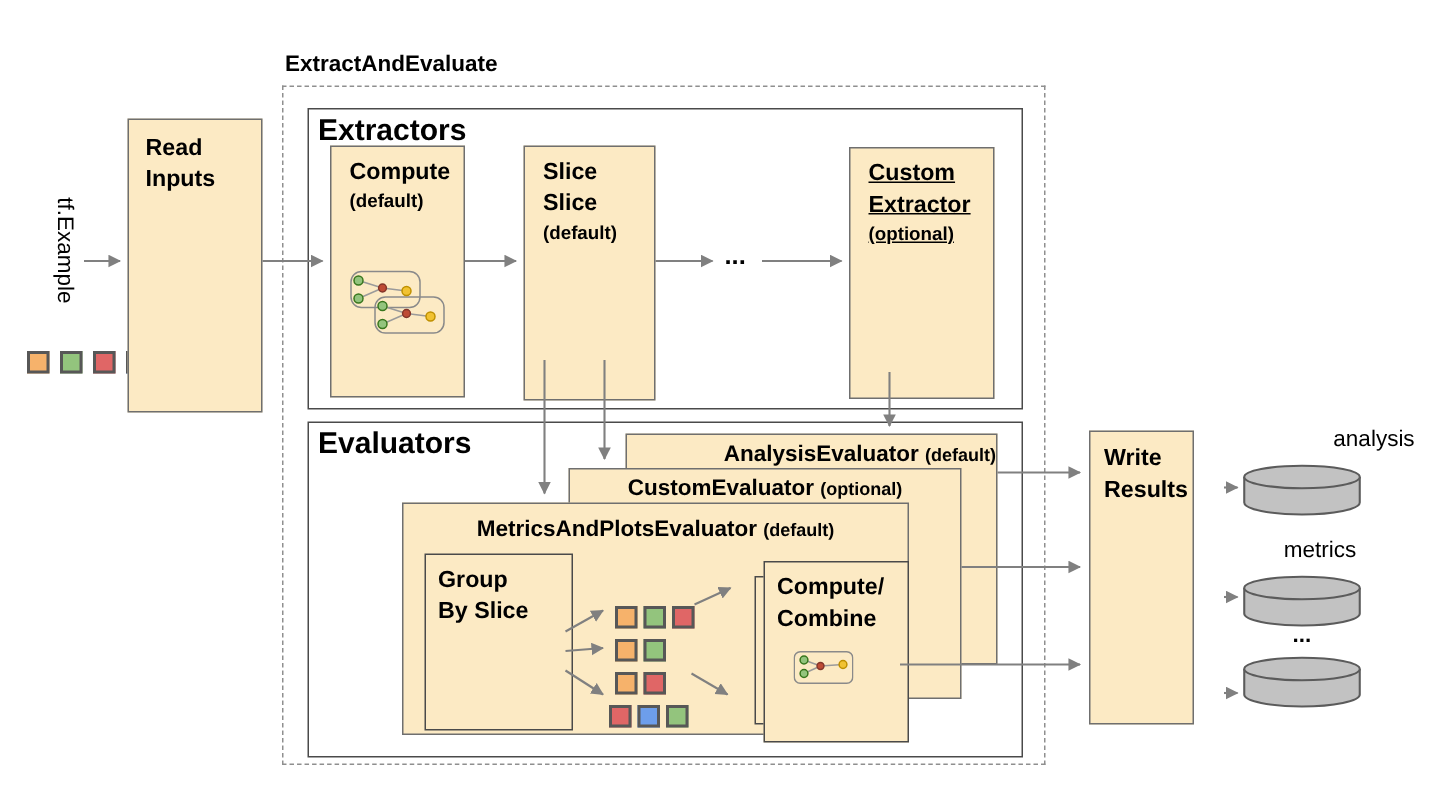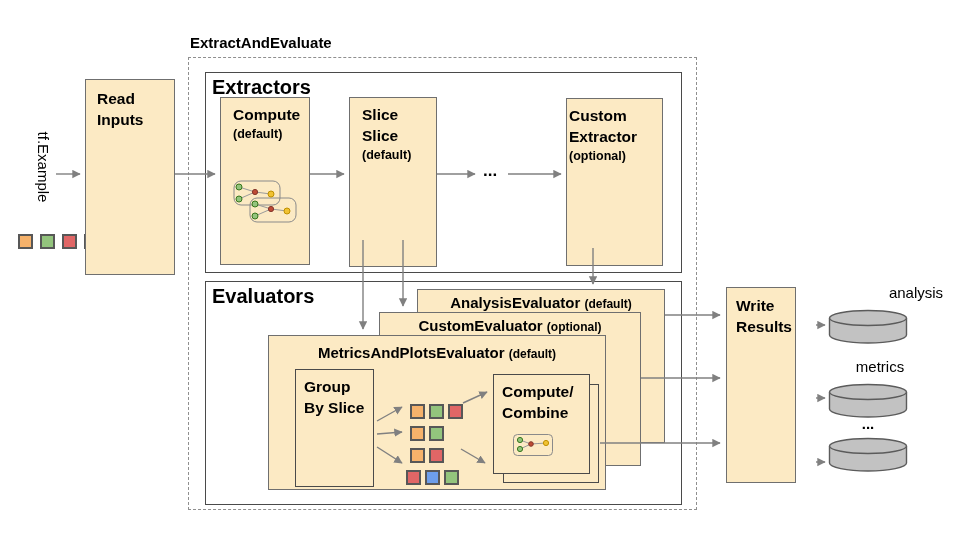--- a/index.html
+++ b/index.html
@@ -90,51 +90,51 @@
     <div class="pad">
       <div class="node-title">Slice</div>
       <div class="node-title">Slice</div>
       <div class="node-qualifier">(default)</div>
     </div>
   </div>
 
   <div class="ellipsis" style="left:483px;top:161px;">...</div>
 
   <div class="tanbox" style="left:566px;top:98px;width:97px;height:168px;">
-    <div class="pad" style="padding-left:2px;">
+    <div class="pad" style="padding-left:12px;text-decoration:underline;">
       <div class="node-title">Custom</div>
       <div class="node-title">Extractor</div>
       <div class="node-qualifier">(optional)</div>
     </div>
   </div>
 
   <div class="container-frame" style="left:205px;top:281px;width:477px;height:224px;"></div>
   <div class="frame-label" style="left:212px;top:285px;">Evaluators</div>
 
   <div class="tanbox" style="left:417px;top:289px;width:248px;height:154px;">
-    <div class="eval-title" style="top:4px;">
+    <div class="eval-title" style="top:4px;text-align:right;">
       <span>AnalysisEvaluator</span>
       <span class="eval-qualifier">(default)</span>
     </div>
   </div>
 
   <div class="tanbox" style="left:379px;top:312px;width:262px;height:154px;">
     <div class="eval-title" style="top:4px;">
       <span>CustomEvaluator</span>
       <span class="eval-qualifier">(optional)</span>
     </div>
   </div>
 
   <div class="tanbox" style="left:268px;top:335px;width:338px;height:155px;">
     <div class="eval-title" style="top:8px;">
       <span>MetricsAndPlotsEvaluator</span>
       <span class="eval-qualifier">(default)</span>
     </div>
 
-    <div class="tanbox" style="left:26px;top:33px;width:79px;height:118px;border-color:#4a4a4a;border-width:1.2px;">
+    <div class="tanbox" style="left:14px;top:33px;width:99px;height:118px;border-color:#4a4a4a;border-width:1.2px;">
       <div class="pad" style="padding-left:8px;">
         <div class="node-title">Group</div>
         <div class="node-title">By Slice</div>
       </div>
     </div>
 
     <div class="square-row" style="left:141px;top:68px;">
         <span class="sq" style="background: rgb(246, 178, 107);"></span>
         <span class="sq" style="background: rgb(147, 196, 125);"></span>
         <span class="sq" style="background: rgb(224, 102, 102);"></span>
@@ -148,21 +148,21 @@
         <span class="sq" style="background: rgb(224, 102, 102);"></span>
       </div>
     <div class="square-row" style="left:137px;top:134px;">
         <span class="sq" style="background: rgb(224, 102, 102);"></span>
         <span class="sq" style="background: rgb(109, 158, 235);"></span>
         <span class="sq" style="background: rgb(147, 196, 125);"></span>
       </div>
 
     <div class="tanbox" style="left:234px;top:48px;width:96px;height:99px;border-color:#4a4a4a;border-width:1.2px;"></div>
 
-    <div class="tanbox" style="left:224px;top:38px;width:97px;height:100px;border-color:#4a4a4a;border-width:1.2px;">
+    <div class="tanbox" style="left:240px;top:38px;width:97px;height:121px;border-color:#4a4a4a;border-width:1.2px;">
       <div class="pad" style="padding-left:8px;">
         <div class="node-title">Compute/</div>
         <div class="node-title">Combine</div>
       </div>
       <span class="abs" style="left:19px;top:59px;">
         <svg width="40" height="22" viewBox="0 0 40 22">
           <rect x="0.5" y="0.5" width="39" height="21" rx="4" fill="none" stroke="#8a8a8a"></rect>
           <g stroke="#9a9a9a" stroke-width="1">
             <line x1="7" y1="6" x2="18" y2="10"></line>
             <line x1="7" y1="15" x2="18" y2="10"></line>

